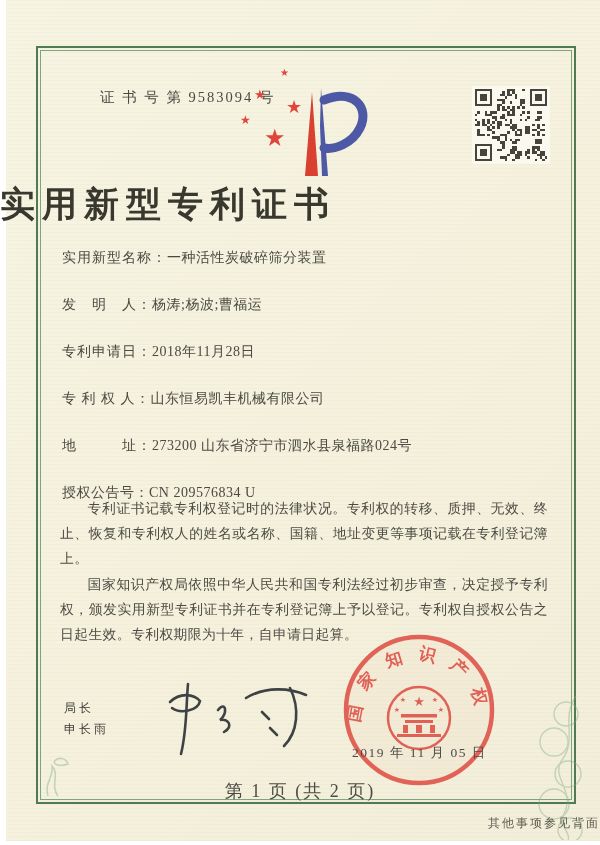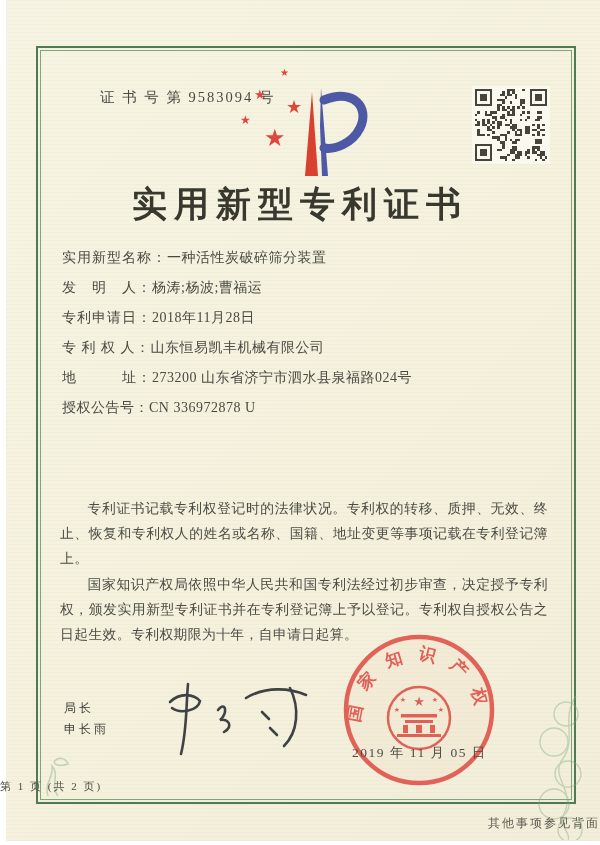--- a/index.html
+++ b/index.html
@@ -9,35 +9,35 @@
          background:linear-gradient(135deg,#f7f4e3 0%,#f5f1dd 55%,#f2eeda 100%);}
   .paper::after{content:"";position:absolute;inset:0;
          background:repeating-linear-gradient(0deg,rgba(190,205,170,0.10) 0 1px,transparent 1px 4px);}
   .border-outer{position:absolute;left:36px;top:46px;width:536px;height:754px;
          border:2px solid #4f7a52;}
   .border-inner{position:absolute;inset:2px;border:1px solid #7da57c;}
   .cert-no{position:absolute;left:100px;top:88px;font-size:14.5px;letter-spacing:2px;color:#4a4a42;white-space:pre;}
   .logo{position:absolute;left:228px;top:66px;width:150px;height:118px;}
   .star{position:absolute;color:#e0473a;line-height:1;}
   .qr{position:absolute;left:472px;top:86px;width:78px;height:78px;background:#fbf9ee;padding:3px;box-sizing:border-box;}
-  .title{position:absolute;left:0;right:0;top:181px;text-align:center;
+  .title{position:absolute;left:0;right:0;top:181px;
          font-size:35px;font-weight:600;letter-spacing:7px;color:#38382f;}
-  .fields{position:absolute;left:62px;top:249px;right:50px;display:flex;flex-direction:column;gap:12px;
+  .fields{position:absolute;left:62px;top:249px;right:50px;display:flex;flex-direction:column;gap:29px;
           font-size:14px;letter-spacing:0.5px;color:#4a4a42;}
   .field-row{white-space:pre;}
   .field-row .lab{letter-spacing:1px;}
   .grant-row{display:flex;gap:46px;white-space:pre;}
   .paras{position:absolute;left:60px;right:52px;top:496px;font-size:13.8px;line-height:1.83;
          color:#4c4c44;text-align:justify;letter-spacing:0.4px;}
   .paras p{margin:0;text-indent:2em;}
   .signer{position:absolute;left:64px;top:698px;font-size:12px;line-height:1.75;letter-spacing:3px;color:#3e3e38;}
   .sig{position:absolute;left:158px;top:678px;}
   .seal{position:absolute;left:337px;top:628px;width:164px;height:164px;opacity:0.9;}
   .seal-date{position:absolute;left:352px;top:744px;font-size:13.5px;letter-spacing:1.5px;color:#4c4c46;white-space:pre;}
-  .page-num{position:absolute;left:0;right:0;top:779px;font-size:11px;letter-spacing:2px;color:#4c4c44;}
+  .page-num{position:absolute;left:0;right:0;top:779px;text-align:center;font-size:18px;letter-spacing:2px;color:#4c4c44;}
   .back-note{position:absolute;left:0;right:0;top:815px;text-align:right;font-size:12px;letter-spacing:2px;color:#5c5c50;}
   .flourish{position:absolute;opacity:0.4;}
 </style>
 </head>
 <body>
 
 <div class="scan">
   <div class="paper"></div>
   <div class="border-outer">
     <div class="border-inner"></div>
@@ -271,21 +271,21 @@
 
   <div class="title">实用新型专利证书</div>
 
   <div class="fields">
     <div class="field-row"><span class="lab">实用新型名称：</span><span>一种活性炭破碎筛分装置</span></div>
     <div class="field-row"><span class="lab">发　明　人：</span><span>杨涛;杨波;曹福运</span></div>
     <div class="field-row"><span class="lab">专利申请日：</span><span>2018年11月28日</span></div>
     <div class="field-row"><span class="lab">专 利 权 人：</span><span>山东恒易凯丰机械有限公司</span></div>
     <div class="field-row"><span class="lab">地　　　址：</span><span>273200 山东省济宁市泗水县泉福路024号</span></div>
     <div class="grant-row">
-      <span><span class="lab">授权公告号：</span><span>CN 336972878 U</span></span>
+      <span><span class="lab">授权公告号：</span><span>CN 209576834 U</span></span>
     </div>
   </div>
 
   <div class="paras">
     <p>专利证书记载专利权登记时的法律状况。专利权的转移、质押、无效、终止、恢复和专利权人的姓名或名称、国籍、地址变更等事项记载在专利登记簿上。</p>
     <p>国家知识产权局依照中华人民共和国专利法经过初步审查，决定授予专利权，颁发实用新型专利证书并在专利登记簿上予以登记。专利权自授权公告之日起生效。专利权期限为十年，自申请日起算。</p>
   </div>
 
   <div class="signer">
     <div>局长</div>

